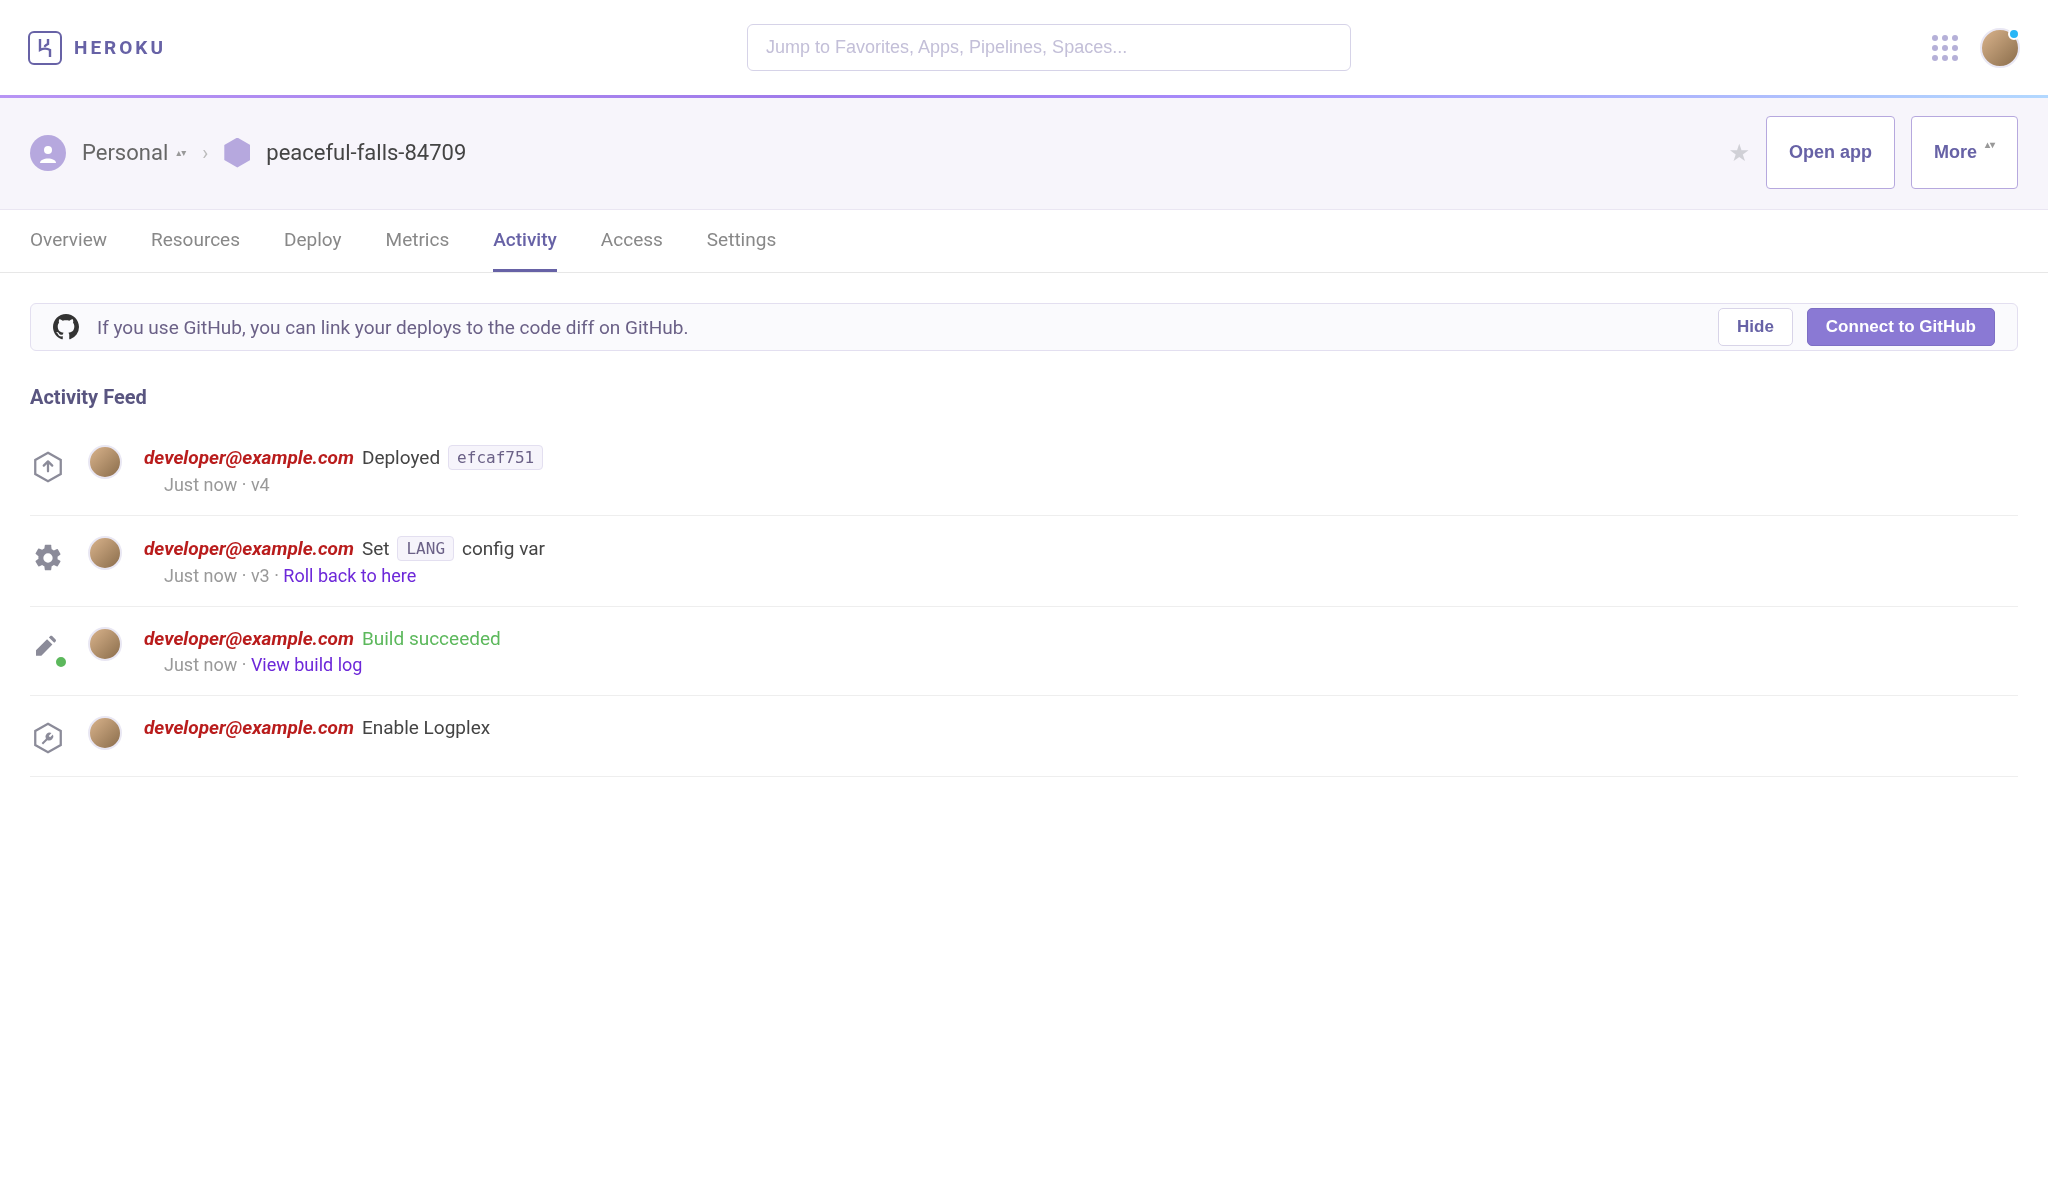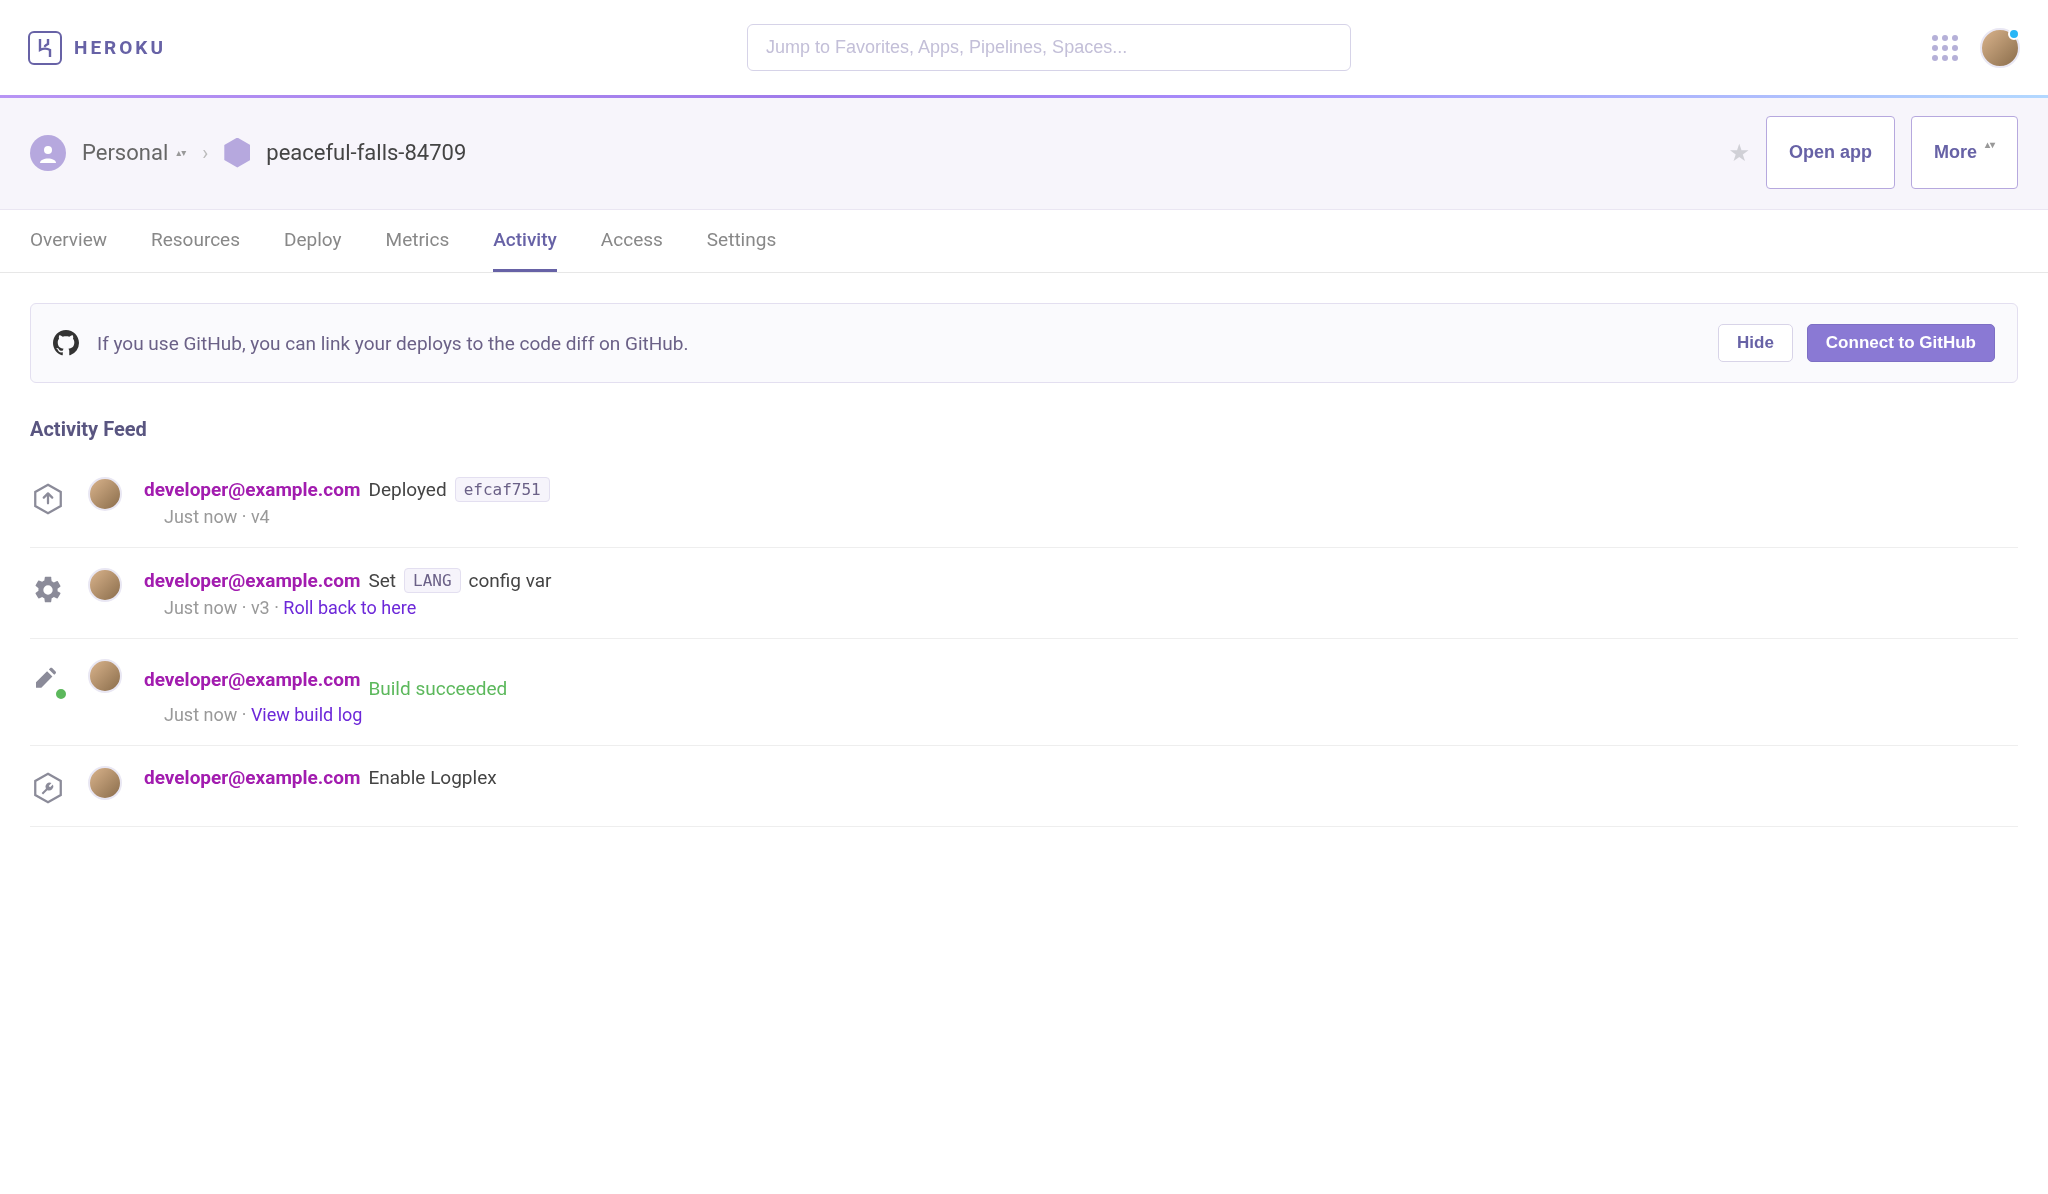--- a/index.html
+++ b/index.html
@@ -28,36 +28,36 @@
 .crumb-app { font-size: 22px; color: #444; }
 .crumb-right { display: flex; align-items: center; gap: 16px; }
 .star { color: #d0d0d6; font-size: 24px; }
 .btn-outline { border: 1px solid #b6a8de; background: #fff; color: #6762a6; padding: 25px 22px; border-radius: 4px; font-size: 18px; font-weight: 600; cursor: pointer; display: flex; align-items: flex-start; gap: 8px; }
 
 .tabs { display: flex; gap: 44px; padding: 0 30px; border-bottom: 1px solid #e7e7e7; }
 .tab { padding: 18px 0; font-size: 19px; color: #888; cursor: pointer; border-bottom: 3px solid transparent; }
 .tab.active { color: #6762a6; border-bottom-color: #6762a6; font-weight: 500; }
 
 .content { padding: 30px; }
-.banner { border: 1px solid #e3dff0; border-radius: 6px; padding: 20px 22px; display: flex; align-items: center; justify-content: space-between; background: #fafafd; }
+.banner { border: 1px solid #e3dff0; border-radius: 6px; padding: 4px 22px; display: flex; align-items: center; justify-content: space-between; background: #fafafd; }
 .banner-left { display: flex; align-items: center; gap: 18px; }
 .gh-icon { width: 26px; height: 26px; color: #333; }
 .banner-text { color: #6b6187; font-size: 19px; }
 .banner-right { display: flex; gap: 14px; }
 .btn-hide { border: 1px solid #d8d4e8; background: #fff; color: #6762a6; padding: 8px 18px; border-radius: 5px; font-size: 17px; font-weight: 600; cursor: pointer; }
 .btn-primary { border: 1px solid #7d6fc4; background: #8a79d4; color: #fff; padding: 8px 18px; border-radius: 5px; font-size: 17px; font-weight: 600; cursor: pointer; }
 
 .feed-title { font-size: 20px; font-weight: 700; color: #595580; margin: 34px 0 16px; }
 .feed-item { display: flex; align-items: flex-start; gap: 22px; padding: 20px 0; border-bottom: 1px solid #eee; }
 .feed-item:first-of-type { padding-top: 6px; }
 .feed-icon { width: 36px; height: 36px; flex-shrink: 0; display: flex; align-items: center; justify-content: center; color: #8b8b99; position: relative; margin-top: 4px; }
 .feed-body { flex: 1; }
 .feed-line1 { font-size: 19px; color: #444; display: flex; align-items: center; flex-wrap: wrap; gap: 8px; }
-.feed-line1 .user { font-weight: 700; color: #a21caf; }
-.feed-line1 .green { color: #5cb85c; margin-top: 18px; }
+.feed-line1 .user { font-weight: 700; color: #b91c1c; font-style: italic; }
+.feed-line1 .green { color: #5cb85c; }
 .code-chip { font-family: ui-monospace, Menlo, Consolas, monospace; font-size: 16px; background: #f6f4fb; border: 1px solid #e3dff0; border-radius: 4px; padding: 2px 8px; color: #6b6187; }
 .feed-line2 { font-size: 18px; color: #999; margin-top: 4px; margin-left: 20px; }
 .feed-line2 .link { color: #6d28d9; cursor: pointer; }
 .feed-line2 .link.underline { }
 .check-badge { position: absolute; bottom: -2px; right: -2px; width: 14px; height: 14px; background: #5cb85c; border-radius: 50%; border: 2px solid #fff; }
 </style>
 </head>
 <body>
 
 <div class="topbar">

